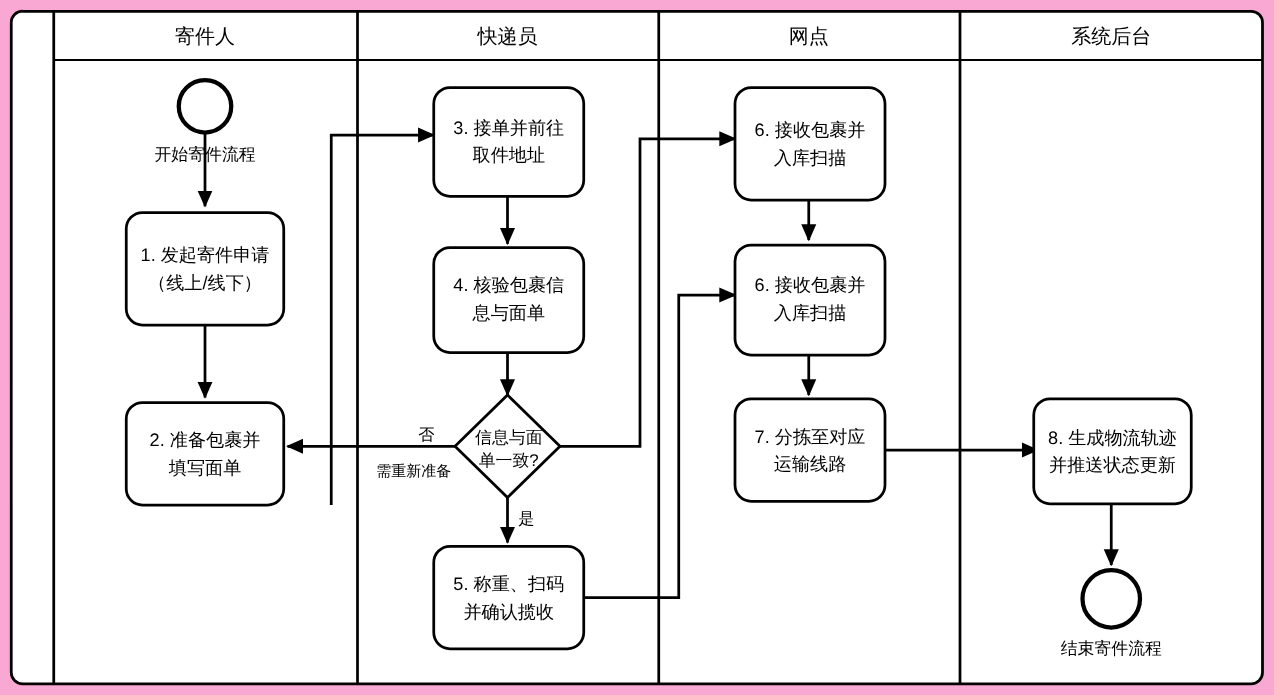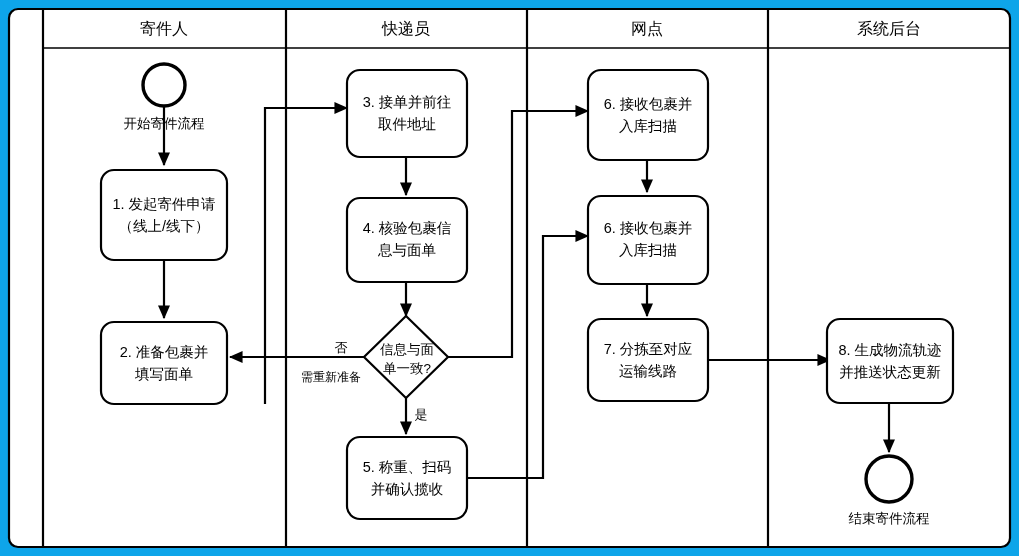--- a/index.html
+++ b/index.html
@@ -7,21 +7,21 @@
     padding: 0;
     background: #ffffff;
   }
   body {
     font-family: "Liberation Sans", "DejaVu Sans", sans-serif;
   }
   #stage {
     position: relative;
     width: 1019px;
     height: 556px;
-    background: #0ea5e9;
+    background: #f9a8d4;
     overflow: hidden;
   }
   svg.diagram {
     display: block;
     width: 1019px;
     height: 556px;
   }
   .pool-outline {
     fill: #ffffff;
     stroke: #000000;

